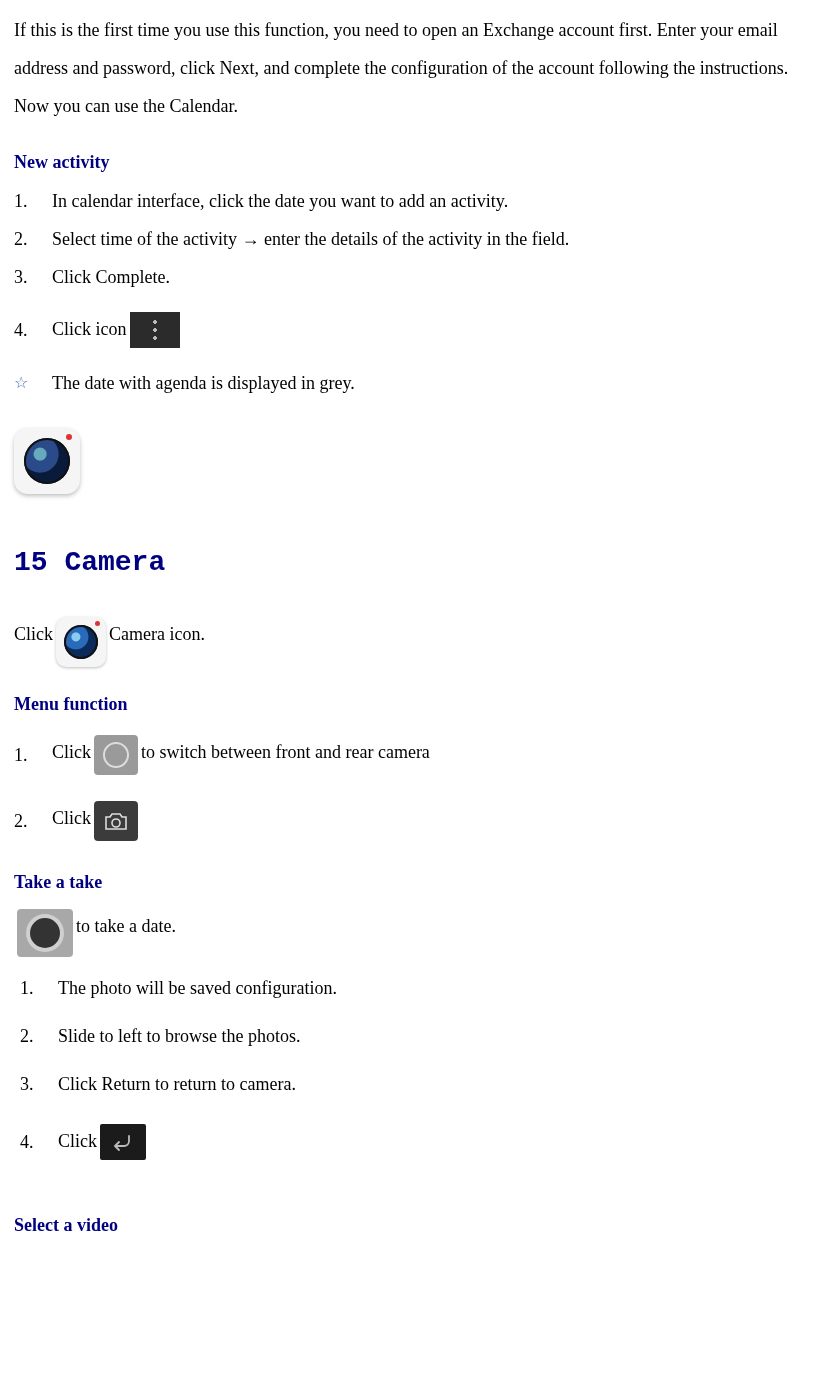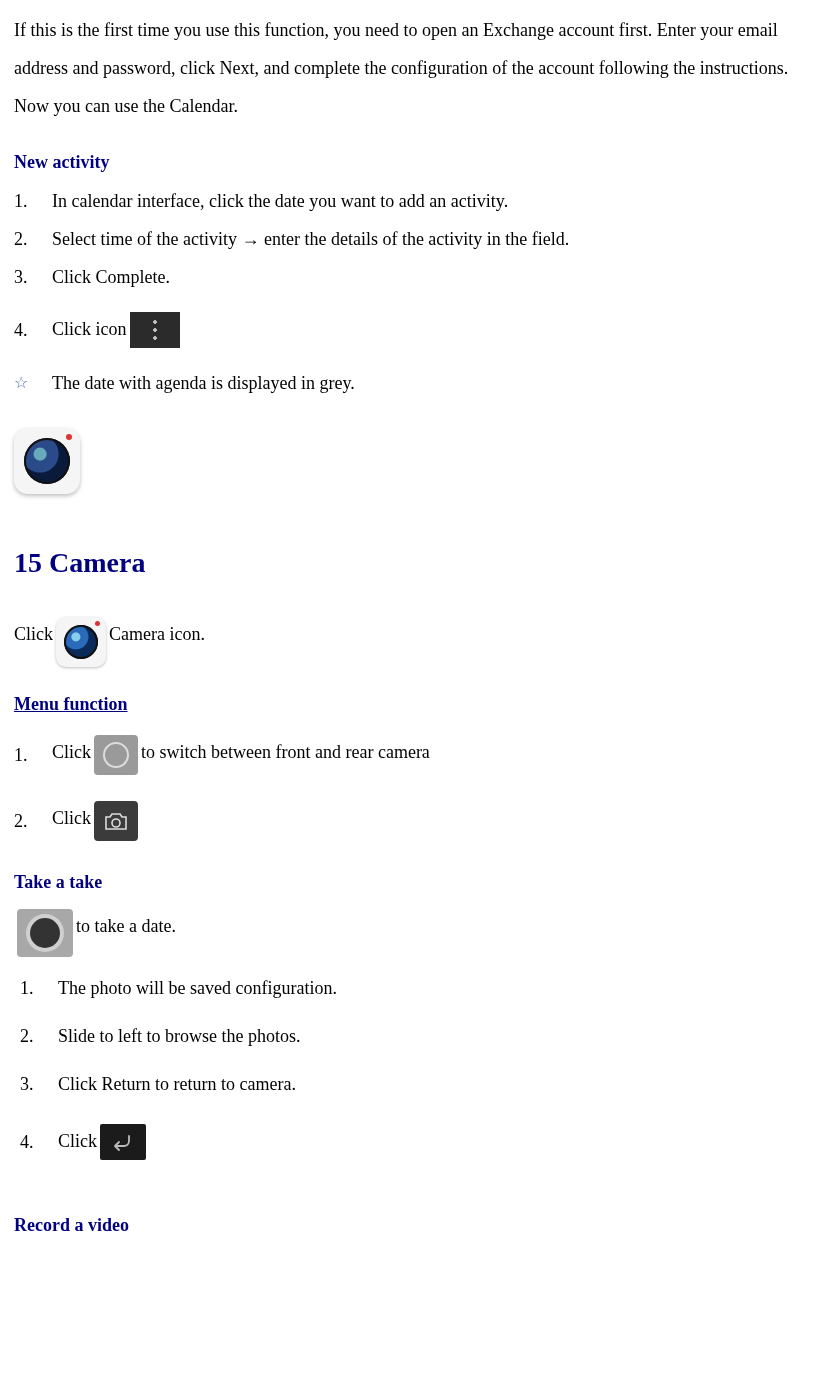--- a/index.html
+++ b/index.html
@@ -18,28 +18,28 @@
     margin-bottom: 18px;
   }
   .section-sub {
     color: #000080;
     font-weight: bold;
     margin-top: 20px;
     margin-bottom: 4px;
     font-size: 18px;
   }
   .section-sub.underline {
-    text-decoration: underline;
   }
   .section-title {
     color: #000080;
     font-weight: bold;
     font-size: 28px;
     margin-top: 40px;
     margin-bottom: 28px;
+    font-family: Liberation Mono, monospace;
   }
   .num-line {
     display: flex;
     align-items: center;
     margin: 4px 0;
   }
   .num-line .num {
     width: 38px;
     flex-shrink: 0;
   }
@@ -301,13 +301,13 @@
       <span>Click</span>
       <span class="icon-box icon-return">
         <svg viewBox="0 0 28 20">
             <path d="M20 4 v5 a5 5 0 0 1 -5 5 h-8 m3 -4 l-4 4 l4 4" fill="none" stroke="#bbb" stroke-width="1.8" stroke-linecap="round" stroke-linejoin="round"></path>
           </svg>
       </span>
     </span>
   </div>
 </div>
 
-<div class="section-sub" style="margin-top:40px;">Record a video</div>
+<div class="section-sub" style="margin-top:40px;">Select a video</div>
 
 </body></html>

